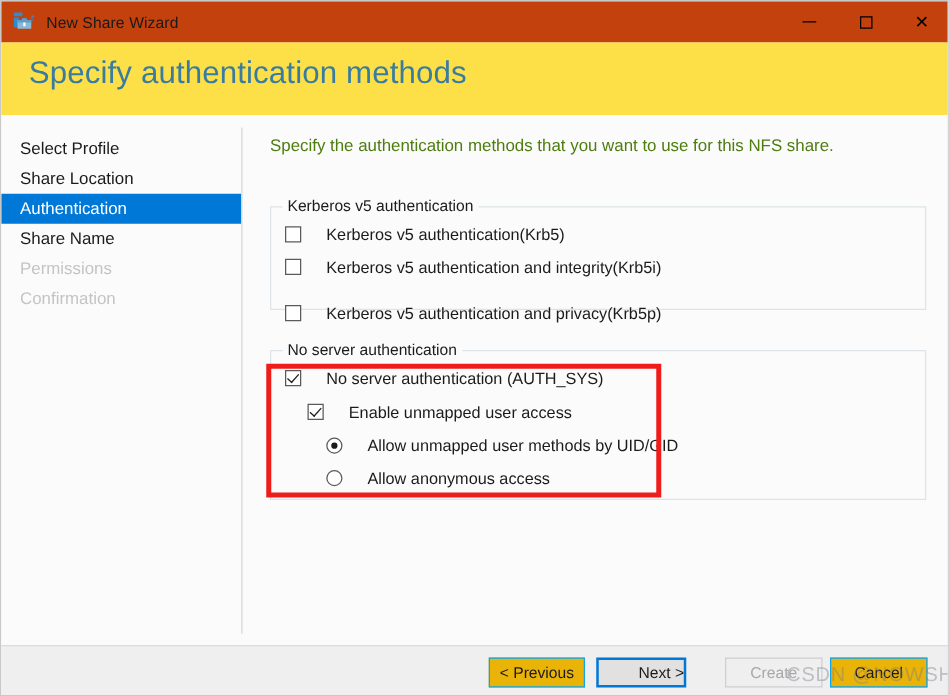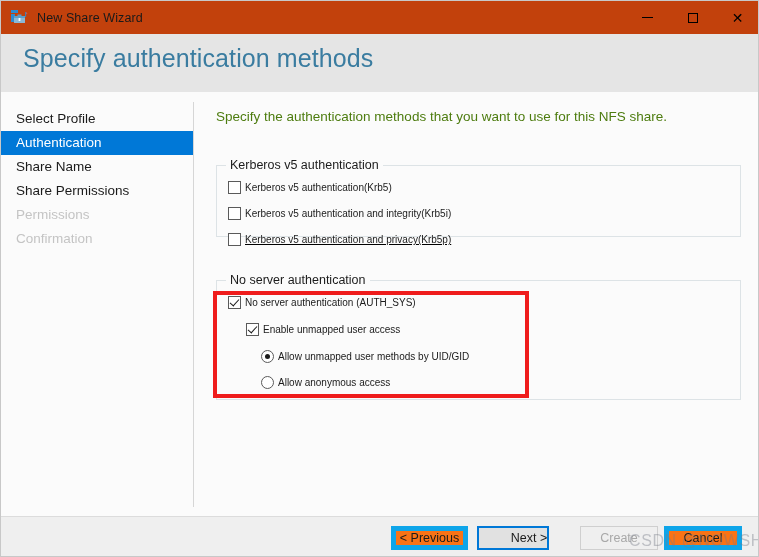--- a/index.html
+++ b/index.html
@@ -75,21 +75,21 @@
   .winbtn .glyph-close {
     font-size: 14px; line-height: 14px; font-family: "DejaVu Sans", sans-serif;
   }
 
   
   .header {
     position: absolute;
     left: 0; top: 33px;
     width: 759px;
     height: 58px;
-    background: #e5e5e5;
+    background: #fde047;
   }
   .header-title {
     position: absolute;
     left: 22px;
     top: 10px;
     font-size: 25px;
     font-weight: 400;
     color: #3a7ca0;
     letter-spacing: 0.1px;
     white-space: nowrap;
@@ -173,40 +173,40 @@
     padding: 0 4px;
     font-size: 12.5px;
     color: #1b1b1b;
     white-space: nowrap;
   }
 
   #gb-kerberos {
     left: 22px;
     top: 73px;
     width: 525px;
-    height: 72px;
+    height: 83px;
   }
   #gb-noserver {
     left: 22px;
     top: 188px;
     width: 525px;
     height: 120px;
   }
 
   
   .opt-row {
     position: absolute;
     display: flex;
     align-items: center;
     white-space: nowrap;
   }
   .opt-label {
-    font-size: 10px;
+    font-size: 13px;
     color: #1b1b1b;
-    margin-left: 4px;
+    margin-left: 20px;
     line-height: 15px;
   }
 
   .cbx {
     width: 13px;
     height: 13px;
     box-sizing: border-box;
     border: 1px solid #5a5a5a;
     background: #ffffff;
     position: relative;
@@ -261,22 +261,22 @@
     width: 759px;
     height: 42px;
     background: #efefef;
     border-top: 1px solid #dcdcdc;
   }
   .btn {
     position: absolute;
     top: 9px;
     height: 24px;
     box-sizing: border-box;
-    background: #f97316;
-    border: 5px solid #0ea5e9;
+    background: #eab308;
+    border: 1px solid #0ea5e9;
     font-size: 12.5px;
     color: #1b1b1b;
     display: flex;
     align-items: center;
     justify-content: center;
     font-family: "Liberation Sans", sans-serif;
     white-space: nowrap;
   }
   .btn.default {
     border: 2px solid #0078d7;
@@ -340,23 +340,23 @@
 
   <div class="header">
     <div class="header-title">Specify authentication methods</div>
   </div>
 
   <div class="body-area">
 
     <div class="sidebar">
       <div class="nav-list">
         <div class="nav-item">Select Profile</div>
+        <div class="nav-item">Share Location</div>
         <div class="nav-item selected">Authentication</div>
         <div class="nav-item">Share Name</div>
-        <div class="nav-item">Share Permissions</div>
         <div class="nav-item disabled">Permissions</div>
         <div class="nav-item disabled">Confirmation</div>
       </div>
     </div>
     <div class="divider-v"></div>
 
     <div class="content">
 
       <div class="intro-text">Specify the authentication methods that you want to use for this NFS share.</div>
 
@@ -366,21 +366,21 @@
         <div class="opt-row" style="left:11px; top:14px;">
           <span class="cbx"></span>
           <span class="opt-label">Kerberos v5 authentication(Krb5)</span>
         </div>
 
         <div class="opt-row" style="left:11px; top:40px;">
           <span class="cbx"></span>
           <span class="opt-label">Kerberos v5 authentication and integrity(Krb5i)</span>
         </div>
 
-        <div class="opt-row" style="left:11px; top:66px;text-decoration:underline;">
+        <div class="opt-row" style="left:11px; top:77px;">
           <span class="cbx"></span>
           <span class="opt-label">Kerberos v5 authentication and privacy(Krb5p)</span>
         </div>
       </div>
 
       <div class="groupbox" id="gb-noserver">
         <div class="groupbox-legend">No server authentication</div>
 
         <div class="opt-row" style="left:11px; top:14px;">
           <span class="cbx checked"></span>

